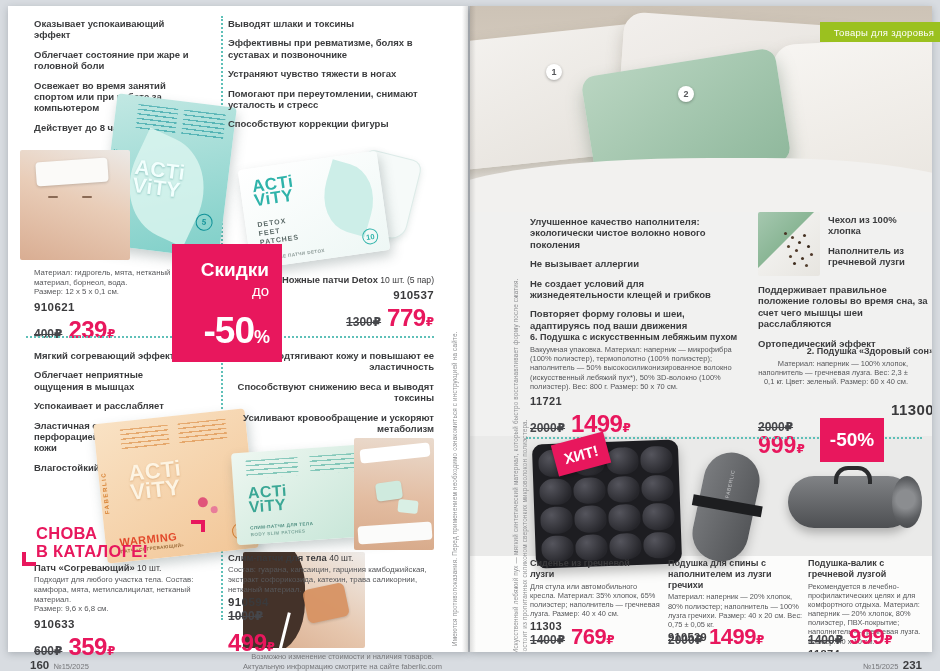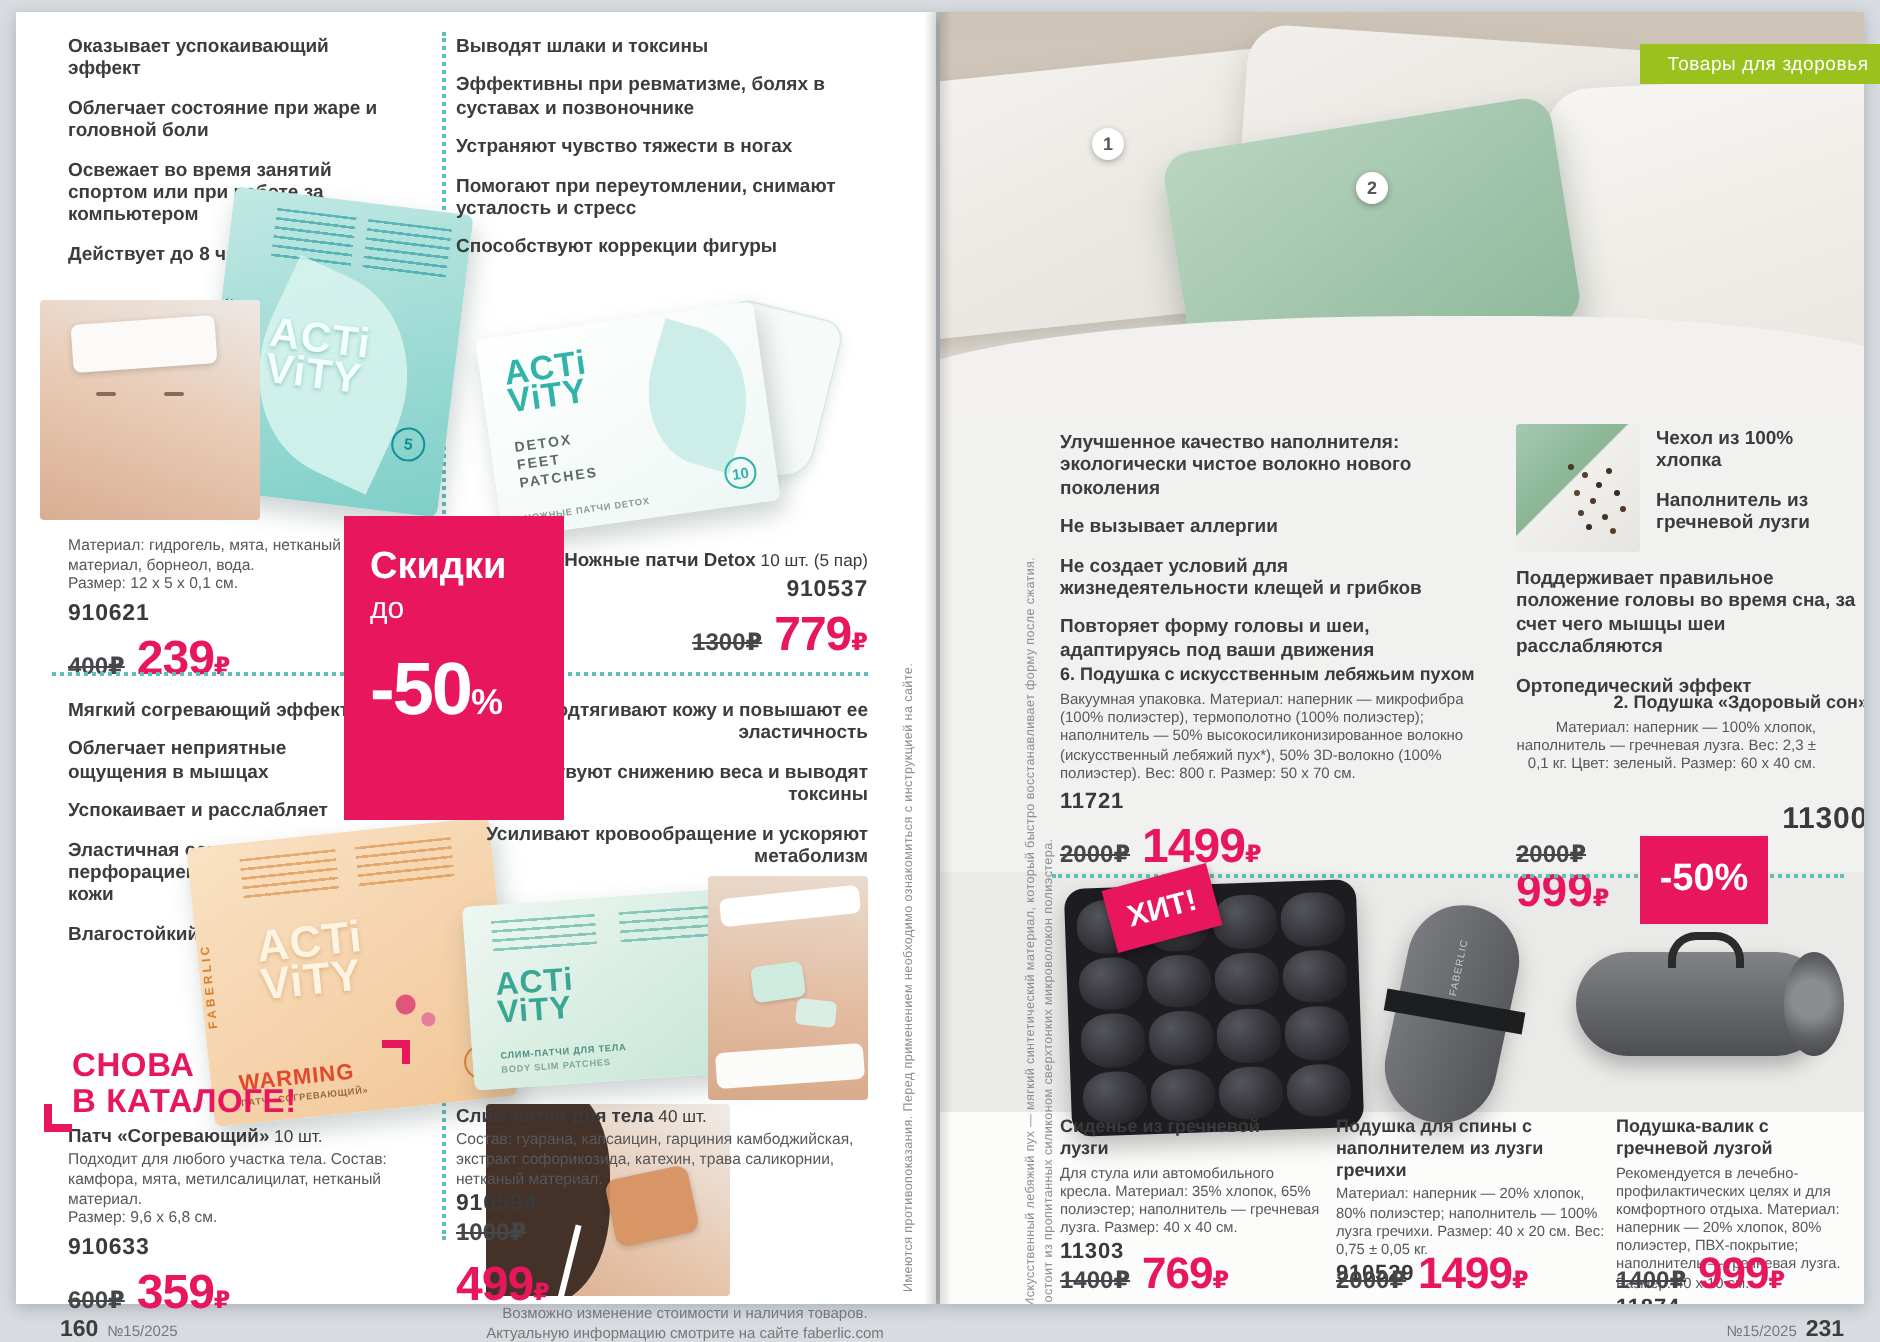--- a/index.html
+++ b/index.html
@@ -98,21 +98,21 @@
     <div class="abs" style="left:26px;top:260px;width:152px;">
       <div class="desc">Материал: гидрогель, мята, нетканый материал, борнеол, вода.</div>
       <div class="desc" style="margin-top:0;">Размер: 12 х 5 х 0,1 см.</div>
       <div class="code">910621</div>
       <div class="price">
         <span class="old">400₽</span>
         <span class="new"><b>239</b><i>₽</i></span>
       </div>
     </div>
 
-    <div class="abs discount" style="left:164px;top:252px;width:110px;height:152px;">
+    <div class="abs discount" style="left:164px;top:238px;width:110px;height:118px;text-align:right;">
       <div class="w1">Скидки</div>
       <div class="w2">до</div>
       <div class="val"><span>-50</span><i>%</i></div>
     </div>
 
     <div class="abs hsep" style="left:18px;top:330px;width:146px;"></div>
 
     <div class="abs bullets" style="left:26px;top:344px;width:142px;">
       <p>Мягкий согревающий эффект</p>
       <p>Облегчает неприятные ощущения в мышцах</p>

